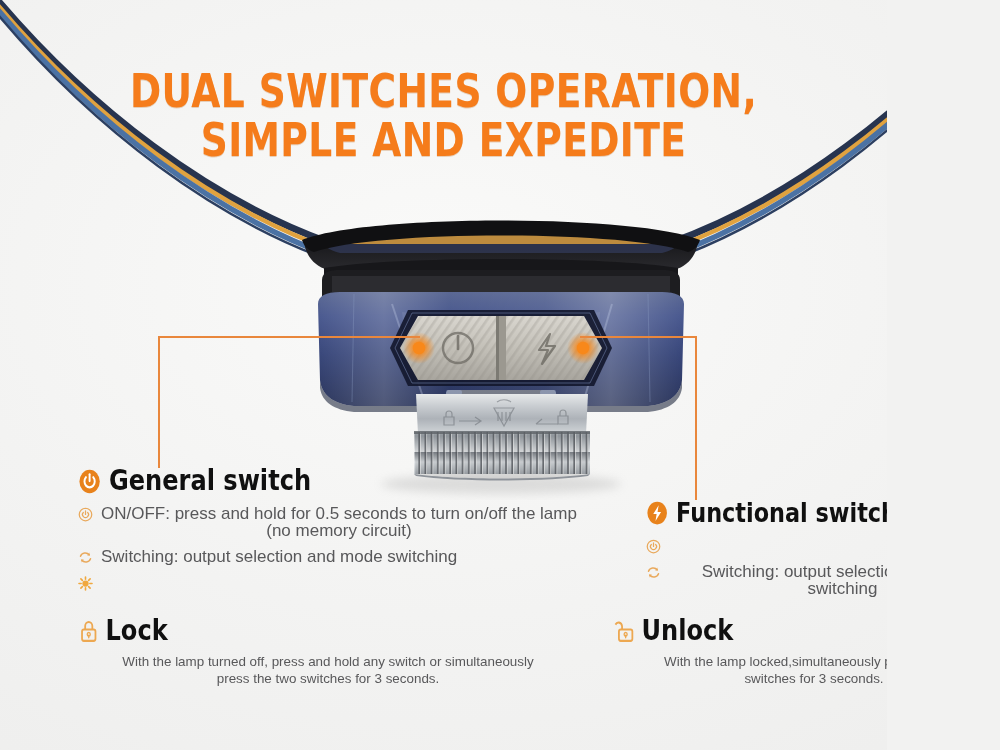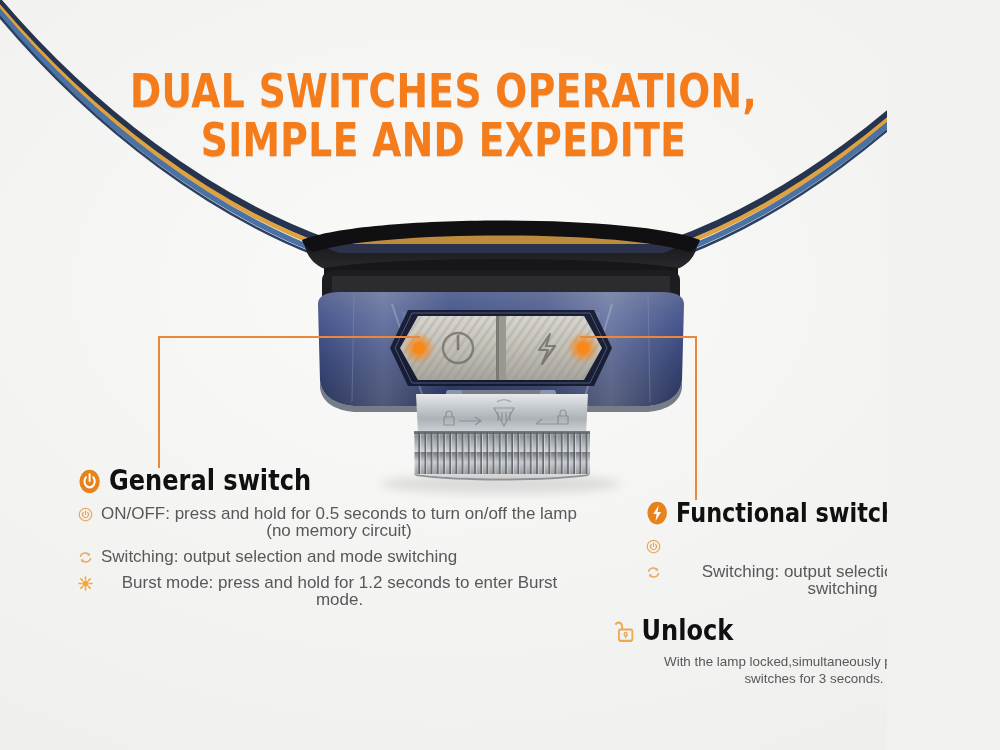--- a/index.html
+++ b/index.html
@@ -297,21 +297,20 @@
             <path d="M 12 1.6 L 12 5"></path>
               <path d="M 12 19 L 12 22.4"></path>
             <path d="M 1.6 12 L 5 12"></path>
               <path d="M 19 12 L 22.4 12"></path>
             <path d="M 4.6 4.6 L 7 7"></path>
               <path d="M 17 17 L 19.4 19.4"></path>
             <path d="M 19.4 4.6 L 17 7"></path>
               <path d="M 7 17 L 4.6 19.4"></path>
           </g>
         </svg>
-        <span class="txt">Burst mode: press and hold for 1.2 seconds to enter Burst mode.</span>
       </div>
     </div>
   </div>
 
   <div class="block" style="left:646px;top:498px;width:370px;">
     <div class="head small">
       <svg class="ico" width="26" height="26" viewBox="0 0 24 24">
         <circle cx="12" cy="12" r="10.5" fill="#E8821B"></circle>
         <path d="M 13.6 4.8 L 7.8 13 L 11.4 13 L 10.2 19.4 L 16.2 11 L 12.4 11 Z" fill="#ffffff"></path>
       </svg>
@@ -332,20 +331,33 @@
           <path d="M 18 8 A 8 8 0 0 0 4 10" fill="none" stroke="#E9A95C" stroke-width="2.4" stroke-linecap="round"></path>
           <path d="M 6 16 A 8 8 0 0 0 20 14" fill="none" stroke="#E9A95C" stroke-width="2.4" stroke-linecap="round"></path>
           <path d="M 18 4 L 19 8.4 L 14.6 8.8 Z" fill="#E9A95C"></path>
           <path d="M 6 20 L 5 15.6 L 9.4 15.2 Z" fill="#E9A95C"></path>
         </svg>
         <span class="txt">Switching: output selection and mode switching</span>
       </div>
     </div>
   </div>
 
+  <div class="block" style="left:78px;top:616px;width:500px;">
+    <div class="head lockhead">
+      <svg class="ico" width="25" height="25" viewBox="0 0 24 24">
+        <rect x="4.5" y="10" width="15" height="11" rx="2" fill="none" stroke="#EDA851" stroke-width="2"></rect>
+        <path d="M 8 10 L 8 6.8 A 4 4 0 0 1 16 6.8 L 16 10" fill="none" stroke="#EDA851" stroke-width="2"></path>
+        <circle cx="12" cy="14.6" r="1.7" fill="none" stroke="#EDA851" stroke-width="1.5"></circle>
+        <path d="M 12 15.6 L 12 18" stroke="#EDA851" stroke-width="1.5" stroke-linecap="round"></path>
+      </svg>
+      <span>Lock</span>
+    </div>
+    <div class="para">With the lamp turned off, press and hold any switch or simultaneously
+press the two switches for 3 seconds.</div>
+  </div>
 
   <div class="block" style="left:614px;top:616px;width:400px;">
     <div class="head lockhead">
       <svg class="ico" width="25" height="25" viewBox="0 0 24 24">
         <rect x="5.5" y="10" width="15" height="11" rx="2" fill="none" stroke="#EDA851" stroke-width="2"></rect>
         <path d="M 9 10 L 9 6.8 A 4 4 0 0 0 1.6 5.4" fill="none" stroke="#EDA851" stroke-width="2"></path>
         <circle cx="13" cy="14.6" r="1.7" fill="none" stroke="#EDA851" stroke-width="1.5"></circle>
         <path d="M 13 15.6 L 13 18" stroke="#EDA851" stroke-width="1.5" stroke-linecap="round"></path>
       </svg>
       <span>Unlock</span>

